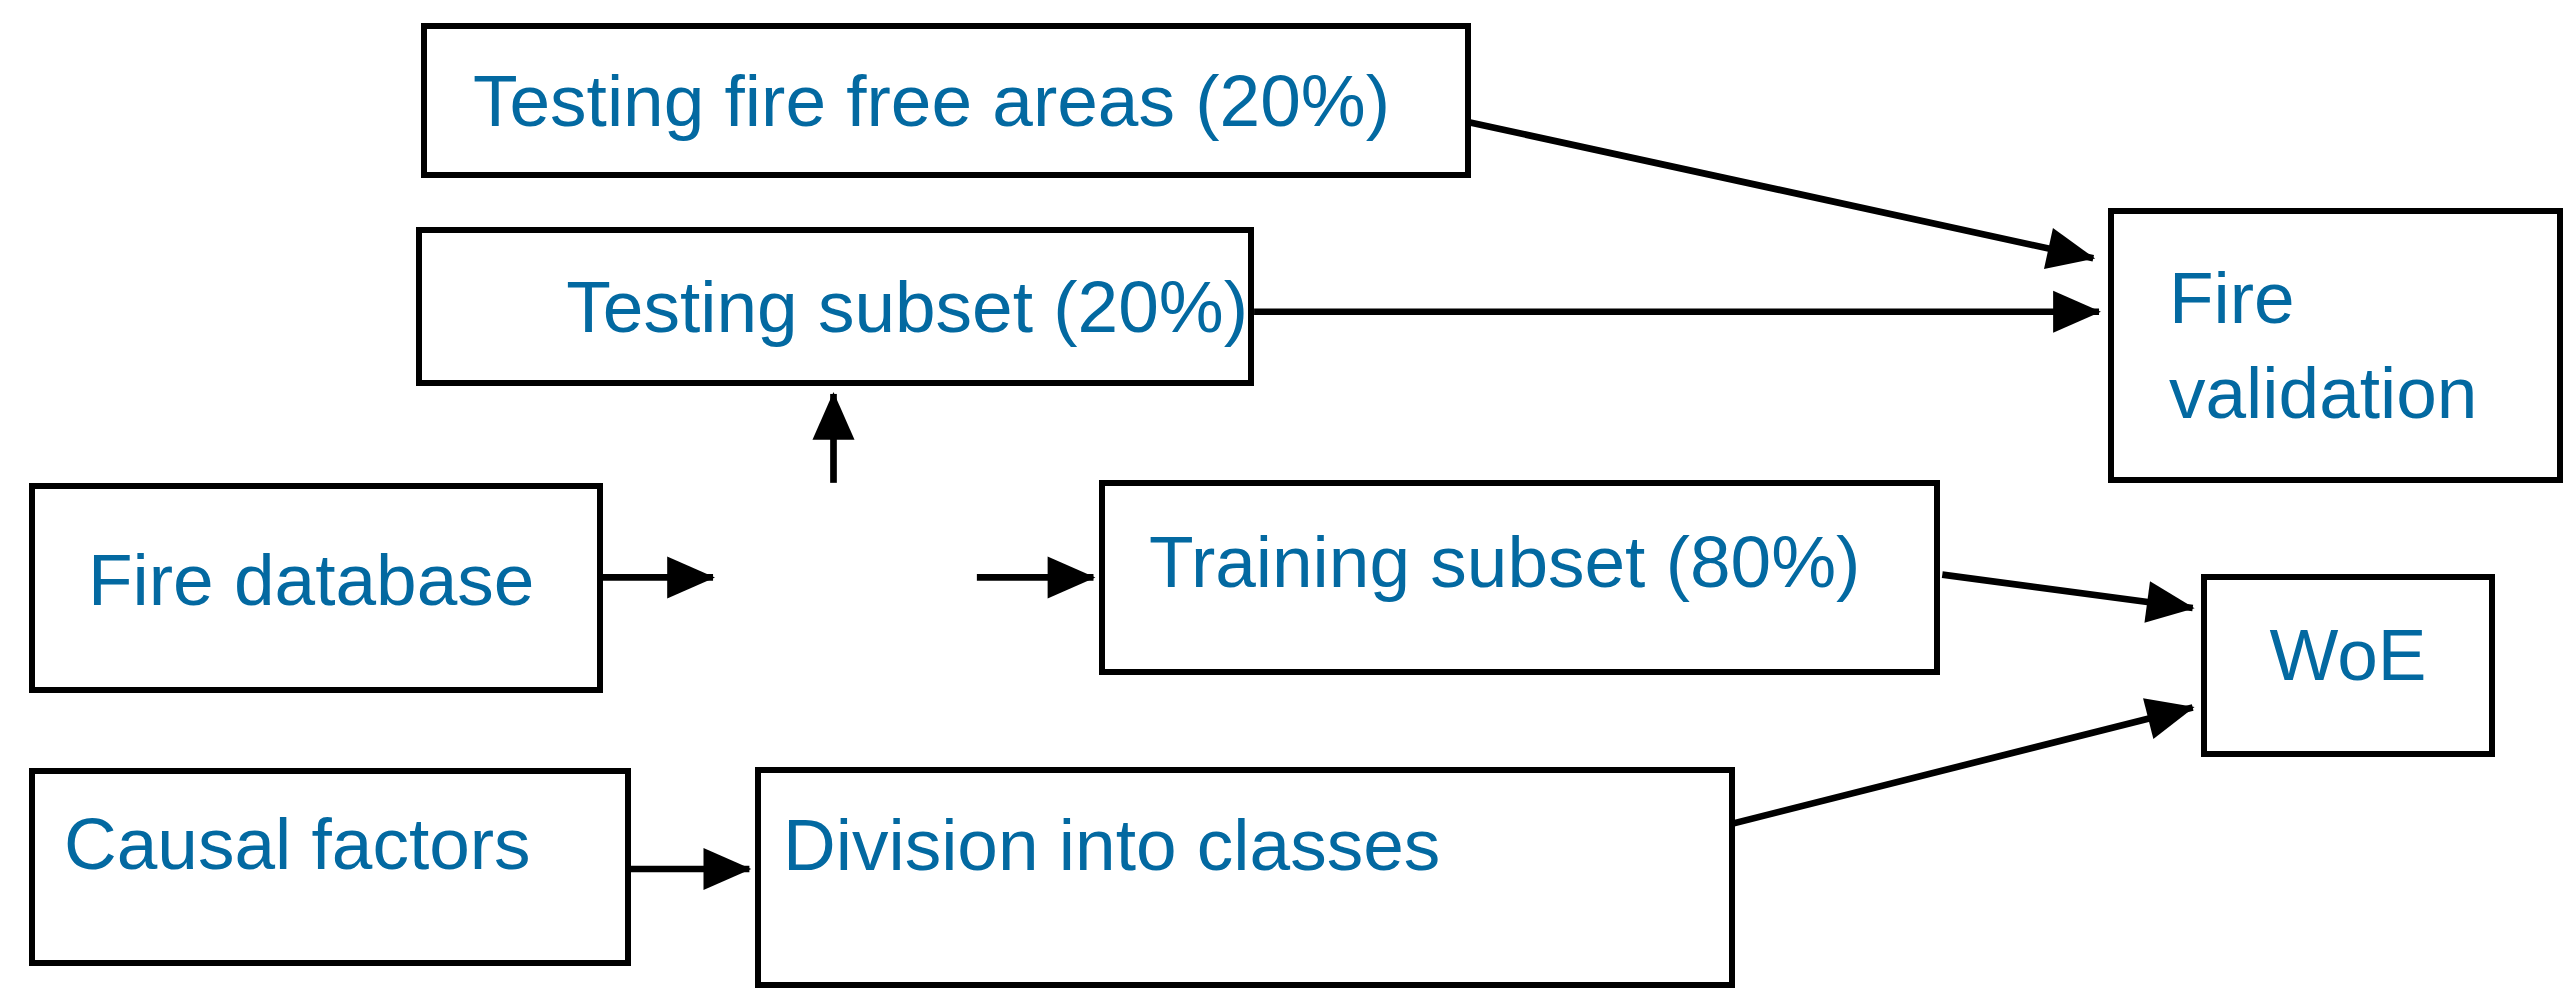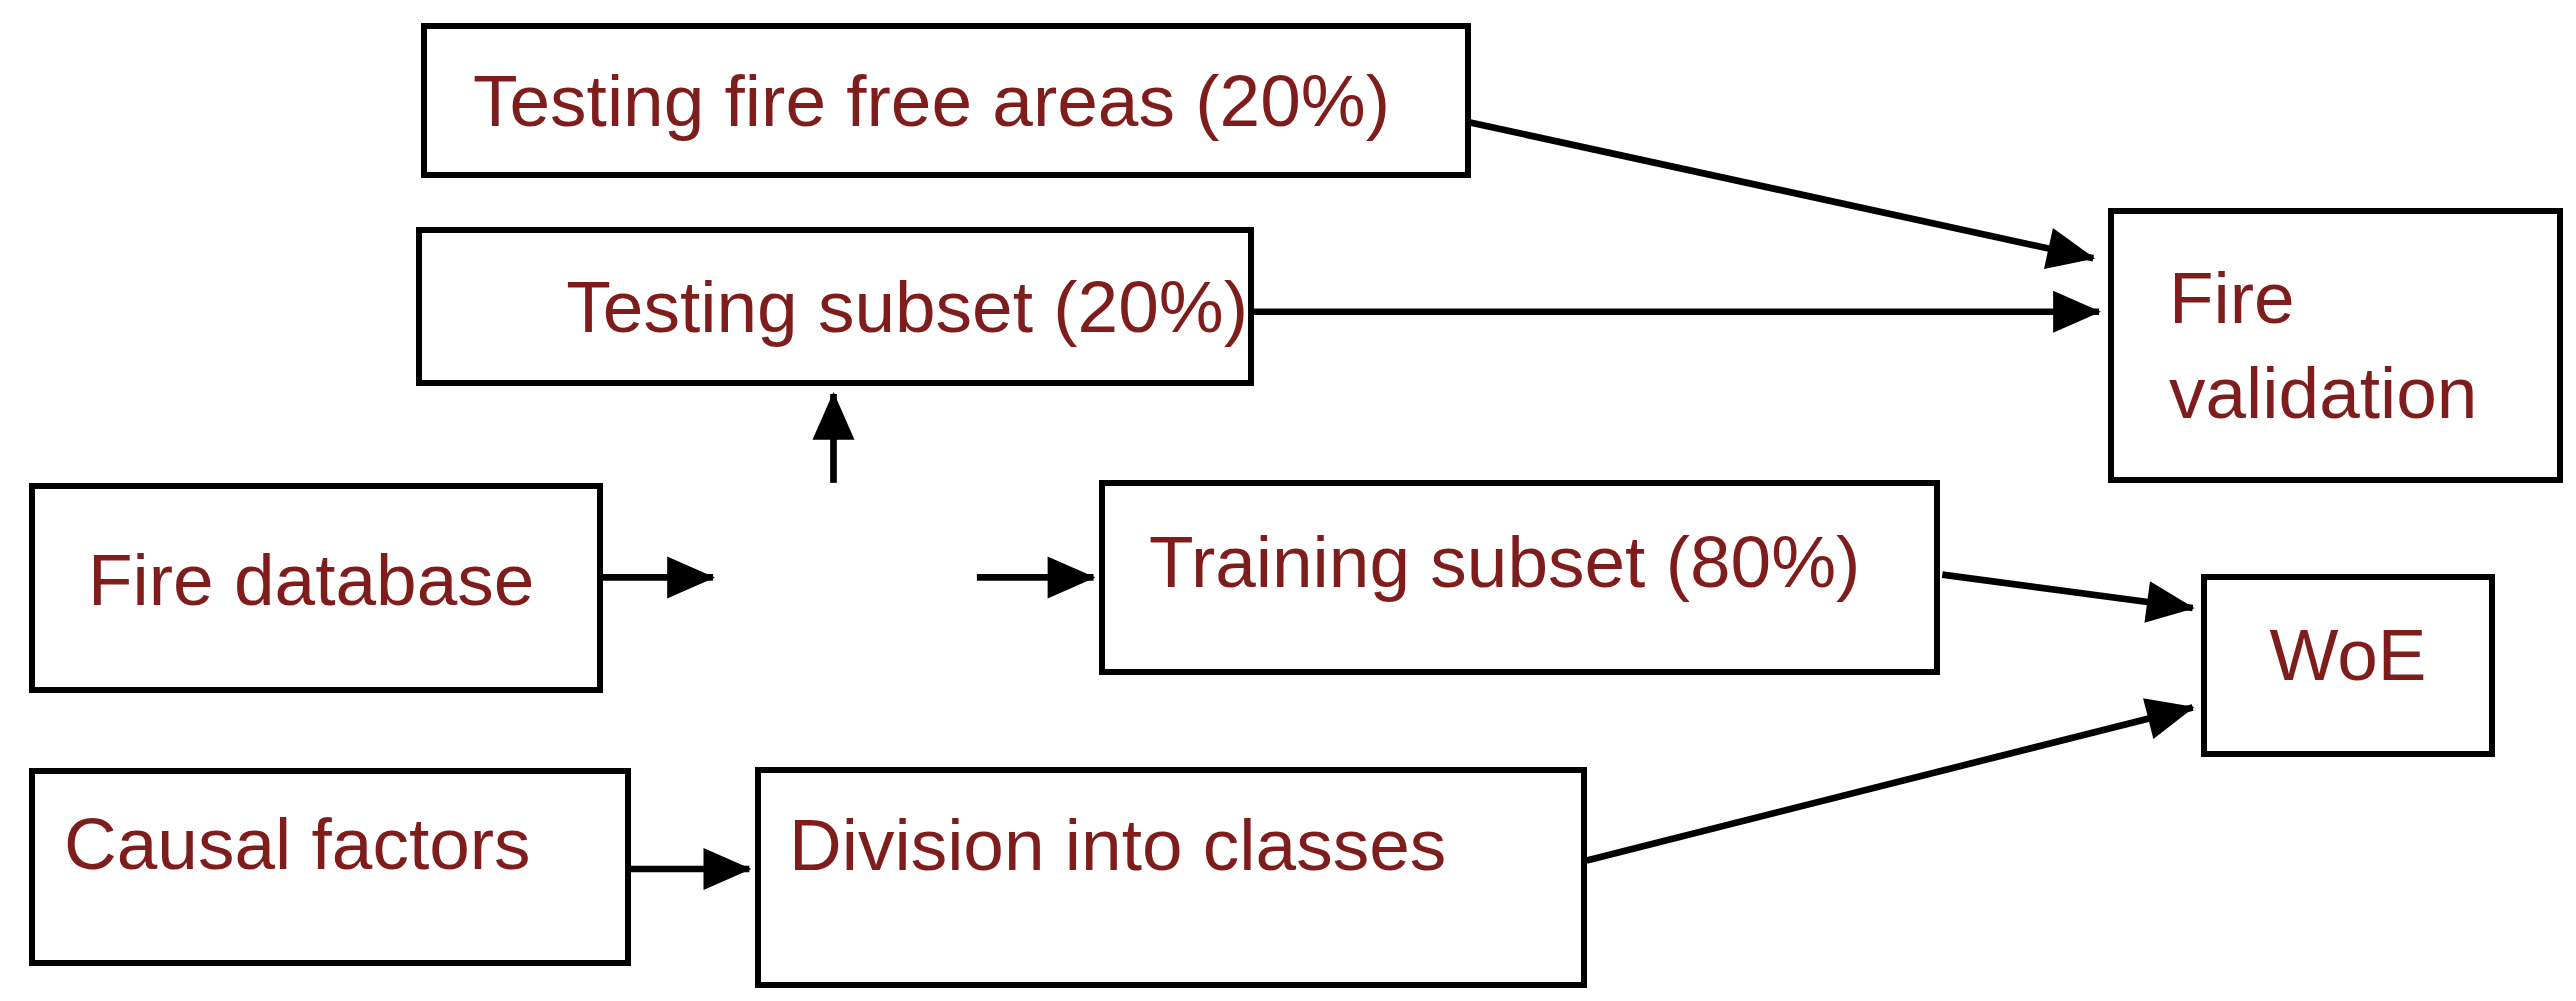--- a/index.html
+++ b/index.html
@@ -6,21 +6,21 @@
     margin: 0;
     padding: 0;
     background: #ffffff;
   }
   #canvas {
     position: relative;
     width: 2576px;
     height: 1002px;
     background: #ffffff;
     font-family: "Liberation Sans", sans-serif;
-    color: #7f1d1d;
+    color: #0369a1;
     overflow: hidden;
   }
   #arrows {
     position: absolute;
     left: 0;
     top: 0;
     width: 2576px;
     height: 1002px;
   }
   .node {
@@ -38,21 +38,21 @@
 
   
   #n-tff  { left: 421px;  top: 23px;  width: 1050px; height: 155px; padding-left: 46px; }
   #n-ts   { left: 416px;  top: 227px; width: 838px;  height: 159px; padding-left: 42px; justify-content: flex-end; }
   #n-fd   { left: 29px;   top: 483px; width: 574px;  height: 210px; padding-left: 53px; padding-bottom: 17px; }
   #n-sp   { left: 719px;  top: 484px; width: 258px;  height: 180px; justify-content: center; padding-bottom: 19px; }
   #n-tr   { left: 1099px; top: 480px; width: 841px;  height: 195px; padding-left: 44px; padding-bottom: 31px; }
   #n-mv   { left: 2108px; top: 208px; width: 455px;  height: 275px; padding-left: 55px; white-space: normal; line-height: 1.3; }
   #n-woe  { left: 2201px; top: 574px; width: 294px;  height: 183px; justify-content: center; padding-bottom: 21px; }
   #n-cf   { left: 29px;   top: 768px; width: 602px;  height: 198px; padding-left: 29px; padding-bottom: 46px; }
-  #n-dc   { left: 755px;  top: 767px; width: 832px;  height: 221px; padding-left: 28px; padding-bottom: 65px; }
+  #n-dc   { left: 755px;  top: 767px; width: 980px;  height: 221px; padding-left: 22px; padding-bottom: 65px; }
 
   .edge { stroke: #000000; stroke-width: 7px; fill: none; }
 </style>
 </head>
 <body>
 
 <div id="canvas">
 
   <svg id="arrows" viewBox="0 0 2695 1048" xmlns="http://www.w3.org/2000/svg">
     <defs>

